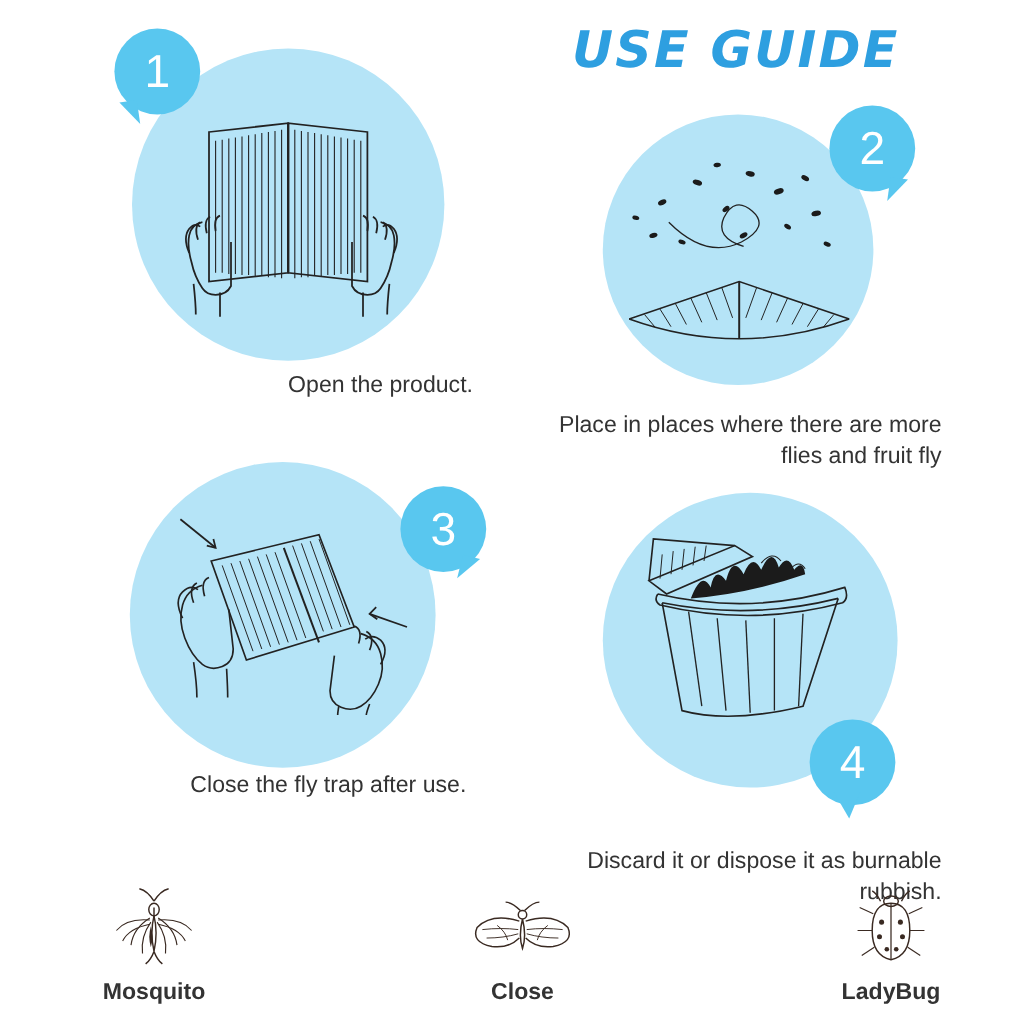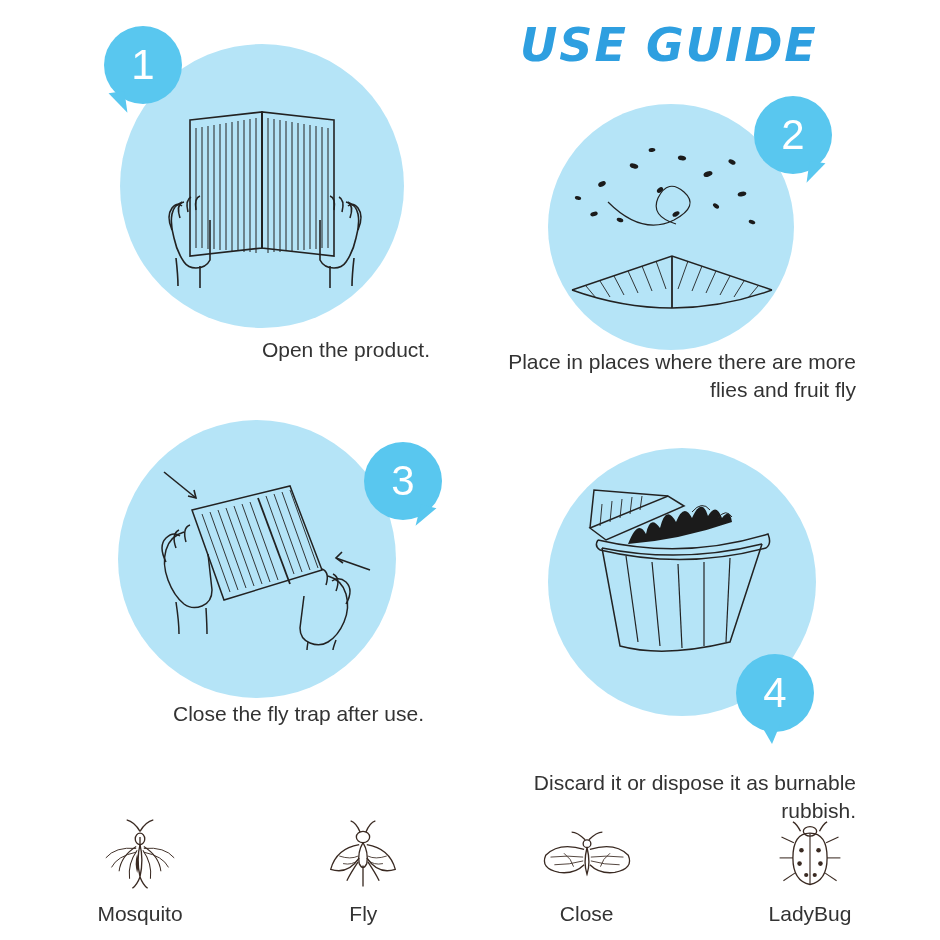--- a/index.html
+++ b/index.html
@@ -94,39 +94,39 @@
 
   
   .caption {
     position: absolute;
     color: #333333;
     font-size: 21px;
     line-height: 28px;
     text-align: right;
   }
   .cap1 { left: 100px; top: 336px; width: 330px; }
-  .cap2 { left: 486px; top: 348px; width: 370px; }
+  .cap2 { left: 486px; top: 373px; width: 370px; }
   .cap3 { left: 80px; top: 700px; width: 344px; }
   .cap4 { left: 512px; top: 769px; width: 344px; }
 
   
   .art { position: absolute; }
   .a1 { left: 150px; top: 80px;  width: 230px; height: 210px; }
   .a2 { left: 556px; top: 140px; width: 232px; height: 180px; }
   .a3 { left: 140px; top: 450px; width: 240px; height: 200px; }
   .a4 { left: 572px; top: 470px; width: 222px; height: 190px; }
 
   
   .bugs {
     position: absolute;
     left: 60px; top: 806px;
     width: 830px; height: 120px;
     display: flex;
-    align-items: flex-end;
     justify-content: space-between;
+    font-weight: bold;
   }
   .bug {
     width: 160px;
     display: flex;
     flex-direction: column;
     align-items: center;
   }
   .bug .glyph { height: 76px; display: flex; align-items: flex-end; justify-content: center; }
   .bug .name {
     margin-top: 8px;
@@ -351,42 +351,20 @@
             <path d="M48 34 q10 14 8 30"></path>
           </g>
           <g fill="#3a2a22" stroke="none">
             <path d="M42 38 q3 10 0 20 q-3 -10 0 -20 z"></path>
           </g>
         </svg>
       </div>
       <div class="name">Mosquito</div>
     </div>
 
-    <div class="bug">
-      <div class="glyph">
-        <svg viewBox="0 0 90 80" width="86" height="76" fill="none" stroke="#3a2a22" stroke-width="1.4">
-          <ellipse cx="45" cy="20" rx="7" ry="6"></ellipse>
-          <path d="M42 15 q-4 -10 -10 -12"></path>
-          <path d="M48 15 q4 -10 10 -12"></path>
-          <path d="M45 26 q-6 10 -4 22 q4 8 8 0 q2 -12 -4 -22"></path>
-          <path d="M41 28 q-24 4 -30 26 q18 6 30 -12"></path>
-          <path d="M49 28 q24 4 30 26 q-18 6 -30 -12"></path>
-          <g stroke-width="0.9">
-            <path d="M20 40 q12 4 20 0"></path>
-            <path d="M70 40 q-12 4 -20 0"></path>
-            <path d="M24 48 q10 2 16 -4"></path>
-            <path d="M66 48 q-10 2 -16 -4"></path>
-          </g>
-          <path d="M40 46 q-8 12 -12 20"></path>
-          <path d="M50 46 q8 12 12 20"></path>
-          <path d="M45 50 q0 14 0 22"></path>
-        </svg>
-      </div>
-      <div class="name">Fly</div>
-    </div>
 
     <div class="bug">
       <div class="glyph">
         <svg viewBox="0 0 100 72" width="96" height="70" fill="none" stroke="#3a2a22" stroke-width="1.4">
           <path d="M50 24 q-4 16 0 28 q4 -12 0 -28"></path>
           <ellipse cx="50" cy="20" rx="4" ry="4"></ellipse>
           <path d="M48 16 q-8 -8 -14 -8"></path>
           <path d="M52 16 q8 -8 14 -8"></path>
           <path d="M47 26 q-26 -8 -40 6 q-6 14 14 18 q16 2 26 -8"></path>
           <path d="M53 26 q26 -8 40 6 q6 14 -14 18 q-16 2 -26 -8"></path>

